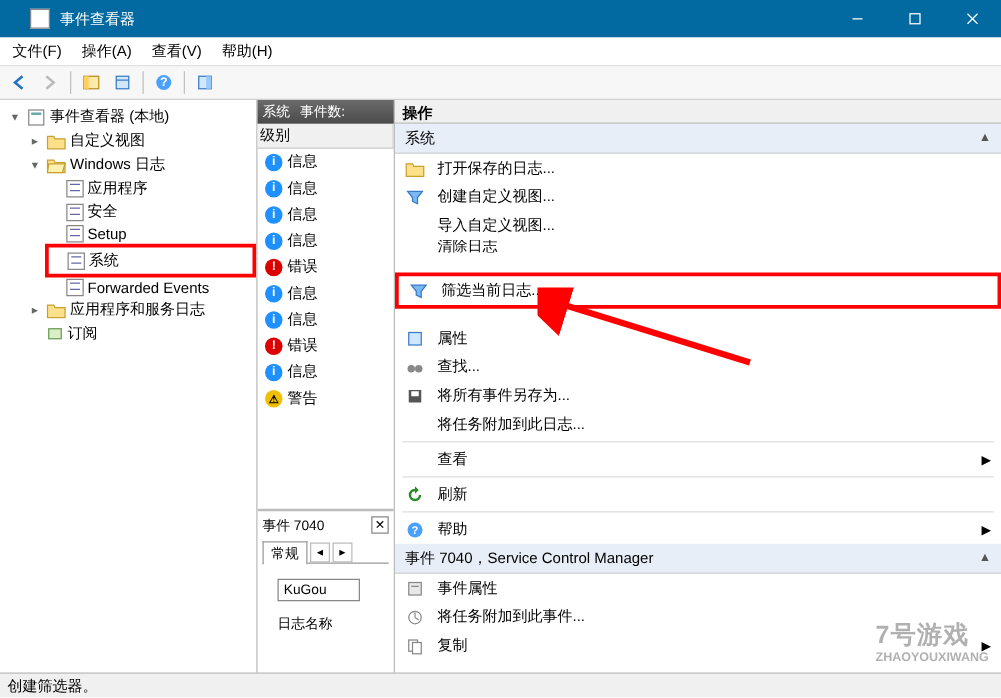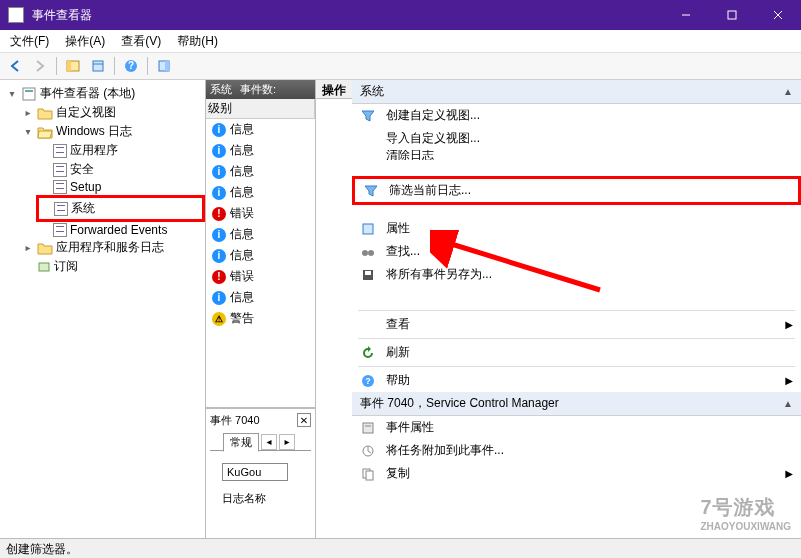--- a/index.html
+++ b/index.html
@@ -1,38 +1,38 @@
 <!DOCTYPE html>
 <html><head>
 <meta charset="utf-8">
 <style>
 * { box-sizing: border-box; margin: 0; padding: 0; font-family: "Microsoft YaHei", "Segoe UI", sans-serif; }
 body { width: 801px; height: 558px; background: #fff; overflow: hidden; position: relative; }
 
 
-.titlebar { height: 30px; background: #4c1d95; display: flex; align-items: center; color: #fff; font-size: 12px; }
+.titlebar { height: 30px; background: #0369a1; display: flex; align-items: center; color: #fff; font-size: 12px; padding-left: 16px; }
 .titlebar .app-icon { width: 16px; height: 16px; margin: 0 8px; background: #fff; border: 1px solid #888; }
 .titlebar .title-text { flex: 1; }
 .titlebar .win-btns { display: flex; }
 .titlebar .win-btn { width: 46px; height: 30px; display: flex; align-items: center; justify-content: center; cursor: default; }
 
 
 .menubar { height: 22px; display: flex; align-items: center; padding: 0 6px; font-size: 12px; gap: 8px; background: #fff; }
 .menubar .menu-item { padding: 12px 4px; cursor: default; }
 
 
 .toolbar { height: 28px; display: flex; align-items: center; padding: 0 4px; gap: 3px; border-top: 1px solid #e0e0e0; border-bottom: 1px solid #d0d0d0; background: #f7f7f7; }
 .toolbar .tb-btn { width: 22px; height: 22px; display: flex; align-items: center; justify-content: center; border: 1px solid transparent; }
 .toolbar .sep { width: 1px; height: 18px; background: #c0c0c0; margin: 0 2px; }
 
 
 .main { display: flex; height: 458px; }
 .tree-pane { width: 206px; border-right: 1px solid #bcbcbc; overflow: auto; padding: 4px 0; font-size: 12px; }
 .center-pane { width: 110px; border-right: 1px solid #bcbcbc; display: flex; flex-direction: column; }
-.actions-pane { flex: 1; display: flex; flex-direction: row; }
+.actions-pane { flex: 1; display: flex; flex-direction: column; }
 
 
 .tree ul { list-style: none; padding-left: 16px; }
 .tree > ul { padding-left: 4px; }
 .tree li { white-space: nowrap; }
 .tree .node { display: flex; align-items: center; padding: 1px 2px; cursor: default; gap: 3px; }
 .tree .arrow { width: 12px; height: 12px; display: inline-flex; align-items: center; justify-content: center; font-size: 10px; color: #666; }
 .tree .log-icon { width: 14px; height: 14px; display:inline-block; background:#fff; border:1px solid #888;}
 .tree .log-icon::before { content:""; display:block; margin:2px; height:4px; border-top:1px solid #66a; border-bottom:1px solid #66a;}
 .red-box { border: 3px solid #ff0000; }
@@ -43,21 +43,21 @@
 .grid-header { height: 20px; background: #f0f0f0; border-bottom: 1px solid #ccc; display: flex; align-items: center; font-size: 12px; padding: 0 2px; border-right: 1px solid #ccc;}
 .grid-body { flex: 1; overflow-y: scroll; border-bottom: 1px solid #bcbcbc; }
 .grid-row { display: flex; align-items: center; padding: 2px 6px; font-size: 12px; gap: 4px; }
 .lvl-icon { width: 14px; height: 14px; border-radius: 50%; display: inline-flex; align-items: center; justify-content: center; color: #fff; font-size: 10px; font-weight: bold; }
 .lvl-info { background: #1e90ff; }
 .lvl-err { background: #d00; }
 .lvl-warn { background: #f0c000; color:#000; font-size:9px;}
 .detail-pane { border-top: 1px solid #bcbcbc; padding: 4px; font-size: 11px; height: 130px; overflow: hidden; }
 .detail-header { display: flex; justify-content: space-between; }
 .detail-close { width:14px;height:14px;border:1px solid #888; display:flex;align-items:center;justify-content:center;font-size:10px;}
-.tabstrip { display:flex; align-items:center; margin-top:4px; gap:2px;margin-left:13px;}
+.tabstrip { display:flex; align-items:center; margin-top:4px; gap:2px;}
 .tab { border:1px solid #999; padding:1px 6px; background:#fff; position:relative; top:1px;}
 .tab.active { border-bottom:1px solid #fff; }
 .nav-arrow { width:16px;height:16px;border:1px solid #bbb;display:flex;align-items:center;justify-content:center;font-size:10px;}
 .detail-field { border:1px solid #888; padding:2px 4px; margin-top:8px; margin-left:12px; width:66px; font-size:11px;}
 
 
 .actions-header { height: 19px; background: #f0f0f0; border-bottom: 1px solid #bcbcbc; font-size: 12px; font-weight: bold; padding: 2px 6px; }
 .actions-body { flex: 1; overflow-y: auto; font-size: 12px; }
 .actions-group-title { background: #e8eef7; padding: 3px 8px; display:flex; justify-content:space-between; align-items:center; border-bottom:1px solid #d0d0d0;}
 .actions-group-title .collapse { font-size:10px; color:#555;}
@@ -309,20 +309,28 @@
 
   <div class="actions-pane">
     <div class="actions-header">操作</div>
     <div class="actions-body">
       <div class="actions-group-title">
         <span>系统</span>
         <span class="collapse">▲</span>
       </div>
       <div class="action-item">
           <span class="action-icon">
+            <svg width="16" height="14">
+              <path d="M1 3h5l1 2h8v8H1z" fill="#ffe08a" stroke="#c8a030"></path>
+            </svg>
+          </span>
+          <span>打开保存的日志...</span>
+        </div>
+      <div class="action-item">
+          <span class="action-icon">
             <svg width="14" height="14">
               <path d="M1 2h12l-4 5v5l-4-2V7z" fill="#7ab8f0" stroke="#3a7cc8"></path>
             </svg>
           </span>
           <span>创建自定义视图...</span>
         </div>
       <div class="action-item">
           <span class="action-icon"></span>
           <span>导入自定义视图...</span>
         </div>
@@ -361,20 +369,21 @@
           <span class="action-icon">
             <svg width="14" height="14">
               <rect x="2" y="2" width="10" height="10" fill="#555"></rect>
               <rect x="4" y="3" width="6" height="4" fill="#fff"></rect>
             </svg>
           </span>
           <span>将所有事件另存为...</span>
         </div>
       <div class="action-item">
           <span class="action-icon"></span>
+          <span>将任务附加到此日志...</span>
         </div>
       <div style="border-top:1px solid #ddd; margin:2px 6px;"></div>
       <div class="action-item">
           <span class="action-icon"></span>
           <span>查看</span>
           <span style="margin-left:auto;font-size:10px;">▶</span>
         </div>
       <div style="border-top:1px solid #ddd; margin:2px 6px;"></div>
       <div class="action-item">
           <span class="action-icon">

